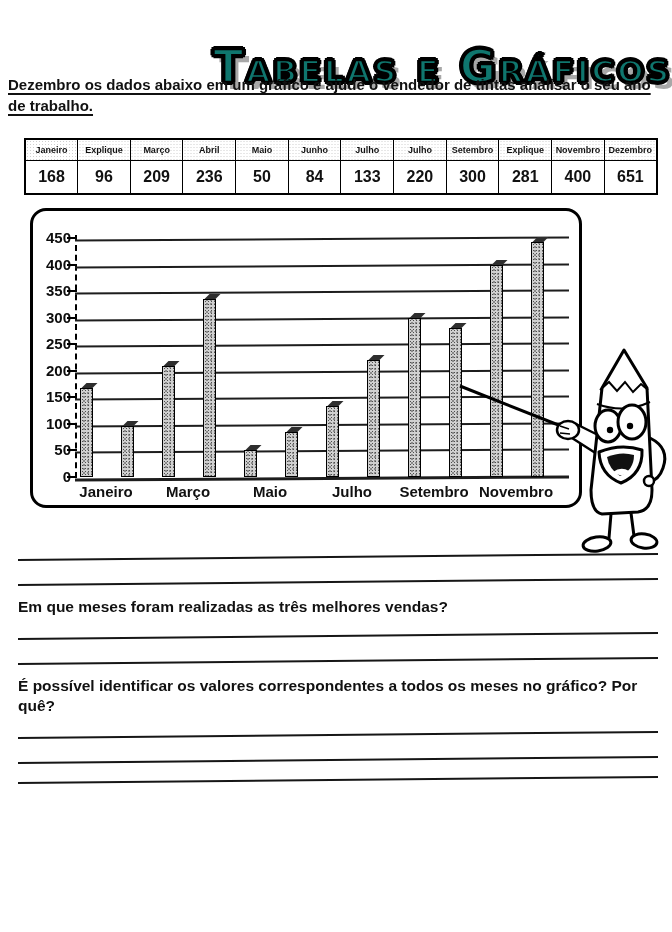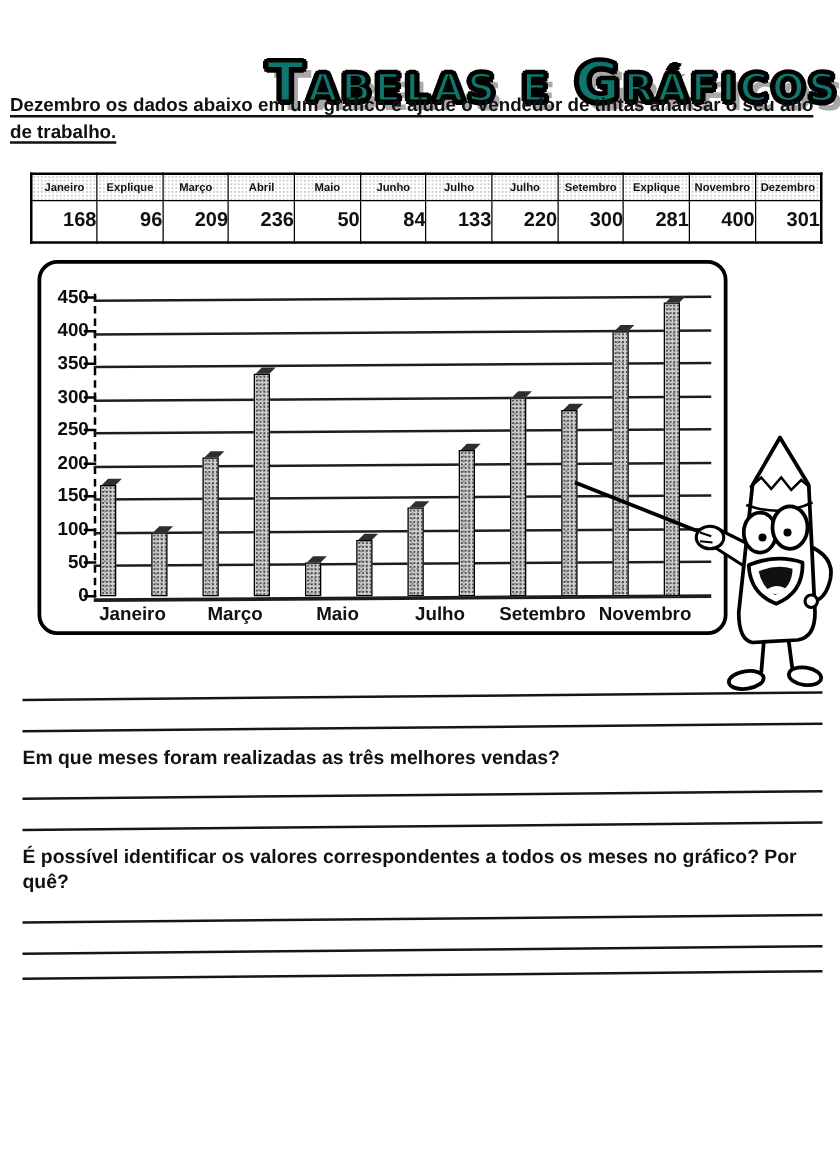--- a/index.html
+++ b/index.html
@@ -36,21 +36,21 @@
     border:2.5px solid #000;
   }
   table.data-table th {
     border:1.5px solid #000; font-size:9px; font-weight:bold;
     padding:5px 0; text-align:center; overflow:hidden; white-space:nowrap;
     background-image:radial-gradient(circle, #cfcfcf 0.6px, transparent 0.8px);
     background-size:3px 3px;
   }
   table.data-table td {
     border:1.5px solid #000; font-size:16px; font-weight:bold;
-    padding:7px 0; text-align:right;
+    padding:7px 0; text-align:center;
   }
 
   
   .chart-box {
     position:absolute; top:208px; left:30px; width:552px; height:300px;
     border:3px solid #000; border-radius:16px; background:#fff;
   }
   .chart-plot { position:relative; width:100%; height:100%; }
   .gridline {
     position:absolute; left:42px; right:10px; height:1.8px; background:#1d1d1d;
@@ -129,21 +129,21 @@
           <td>96</td>
           <td>209</td>
           <td>236</td>
           <td>50</td>
           <td>84</td>
           <td>133</td>
           <td>220</td>
           <td>300</td>
           <td>281</td>
           <td>400</td>
-          <td>301</td>
+          <td>651</td>
         </tr>
     </tbody>
   </table>
 
   <div class="chart-box">
     <div class="chart-plot" id="chart-plot">
       <div class="y-axis"></div>
     <div class="gridline baseline" style="top: 266px;"></div>
         <div class="ytick" style="top: 257px;">0</div>
         <div class="tickmark" style="top: 265px;"></div>

